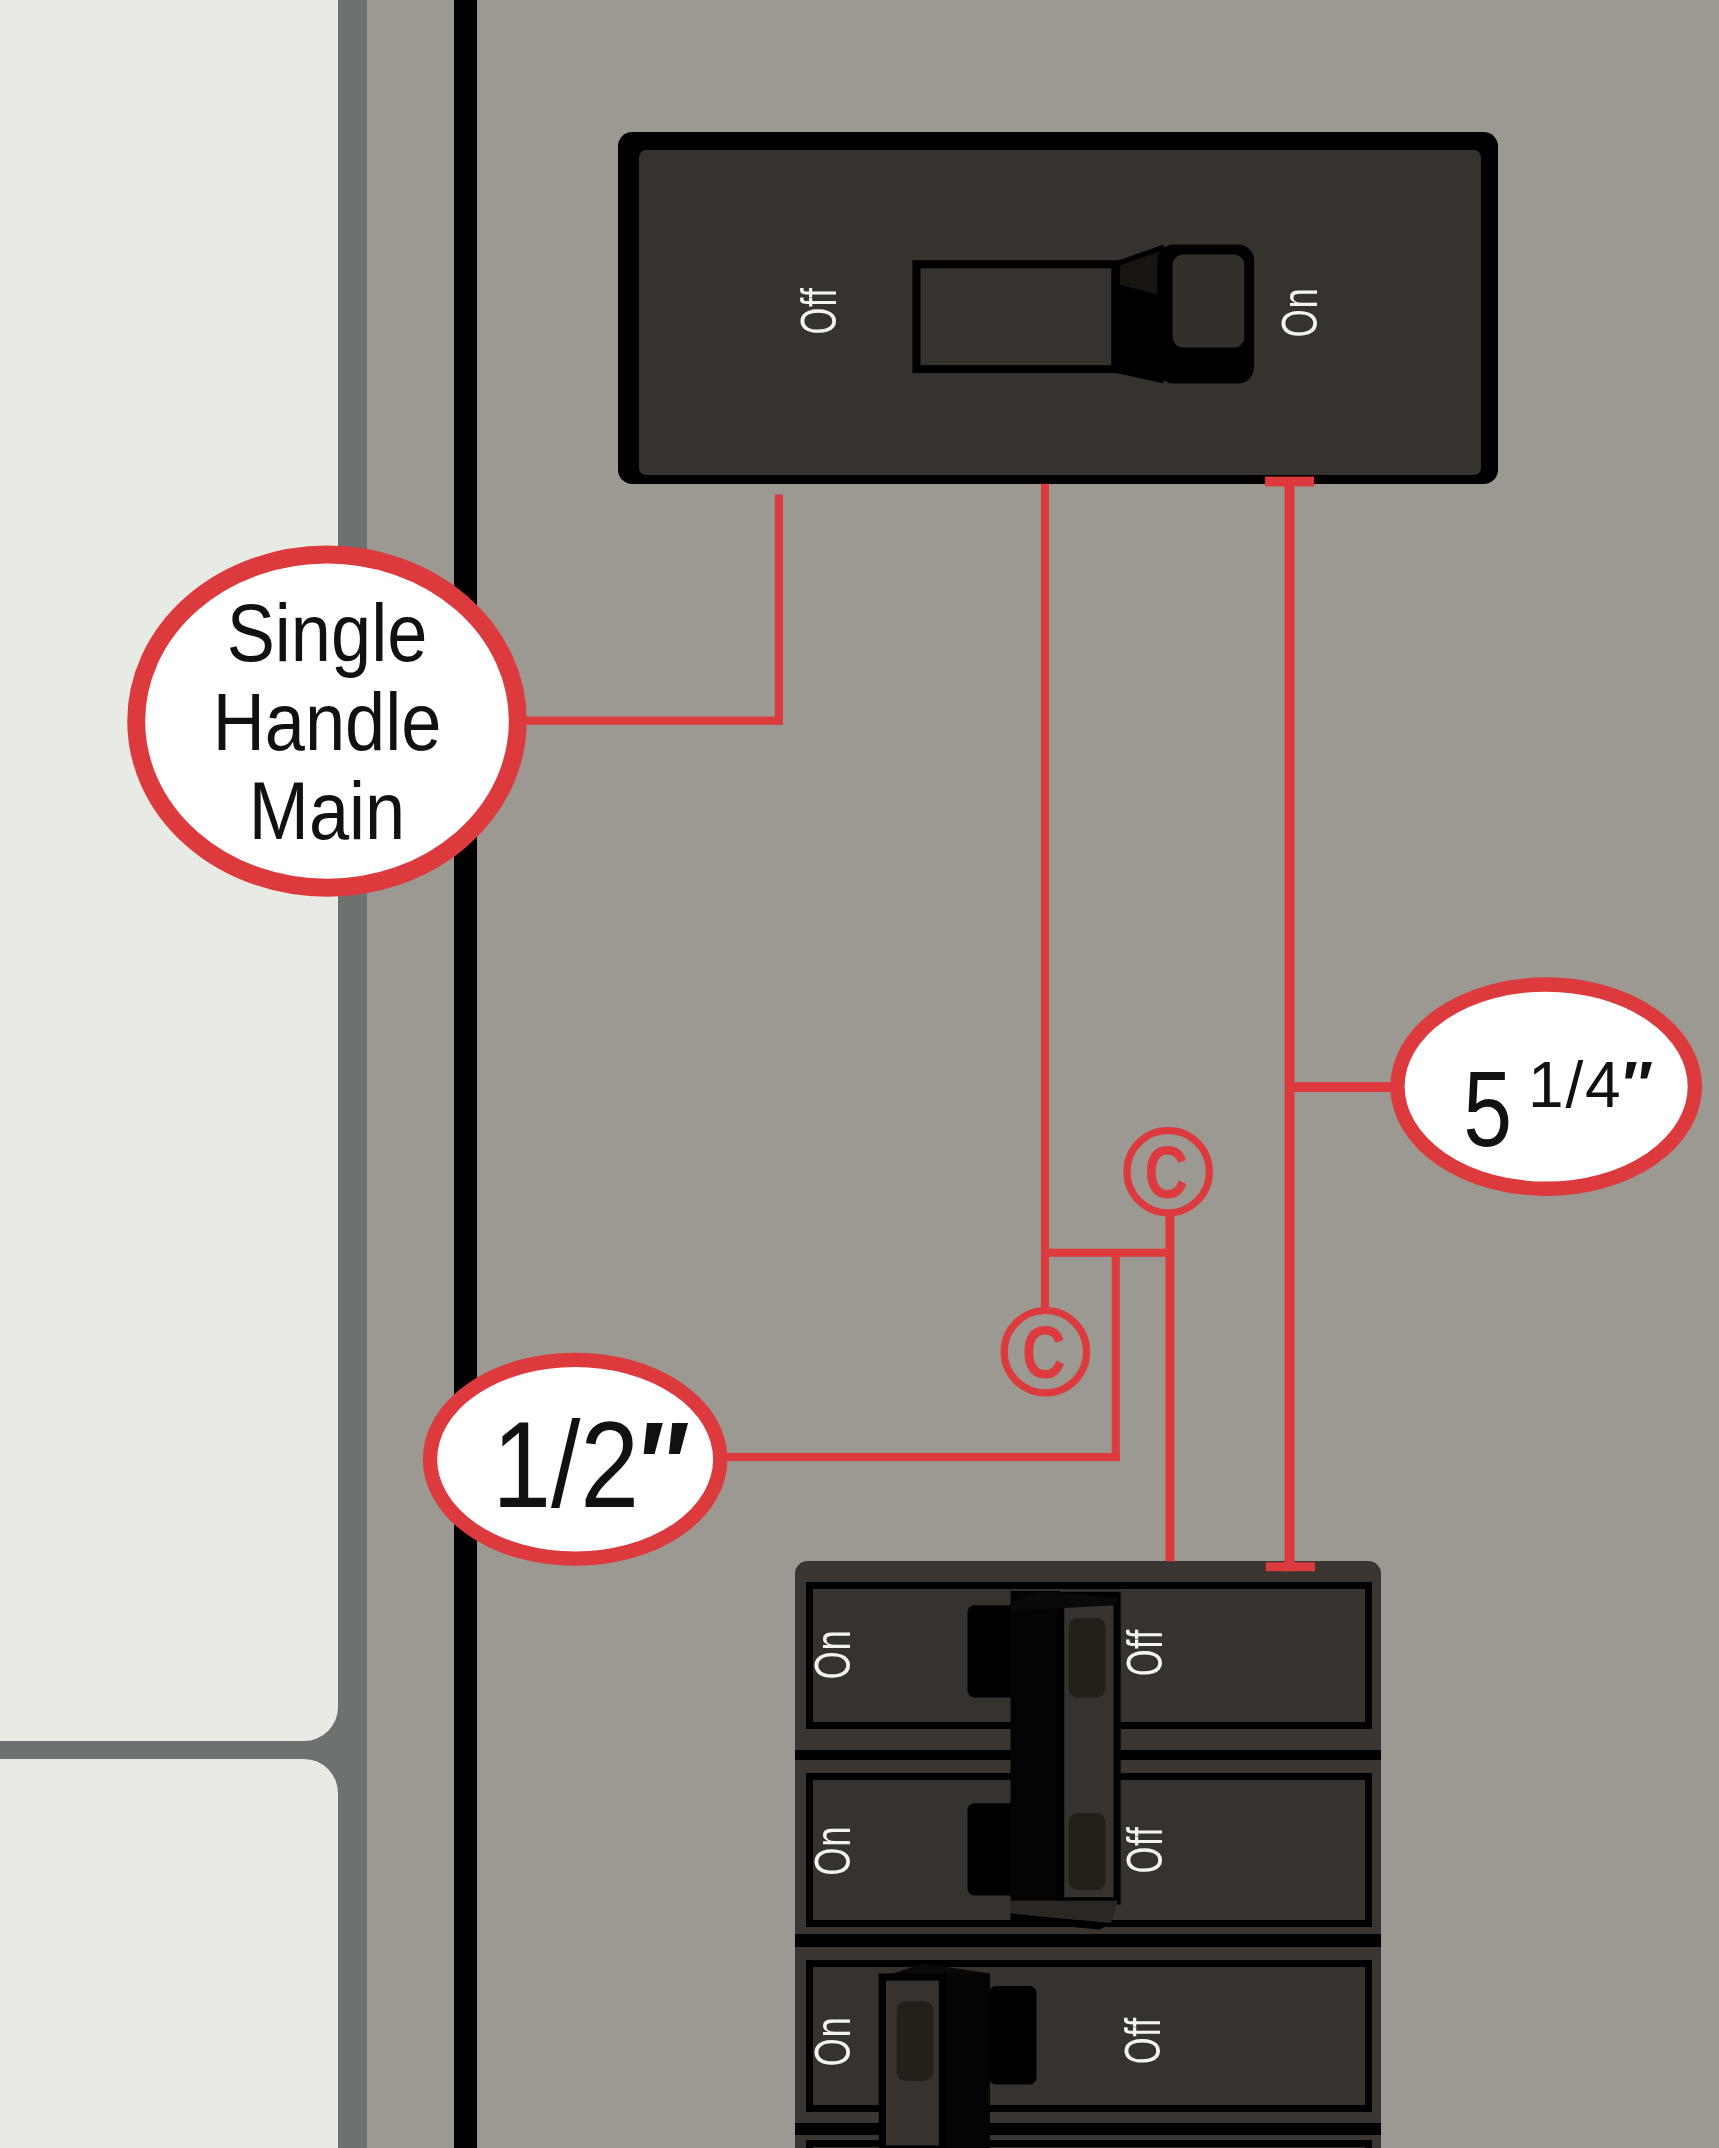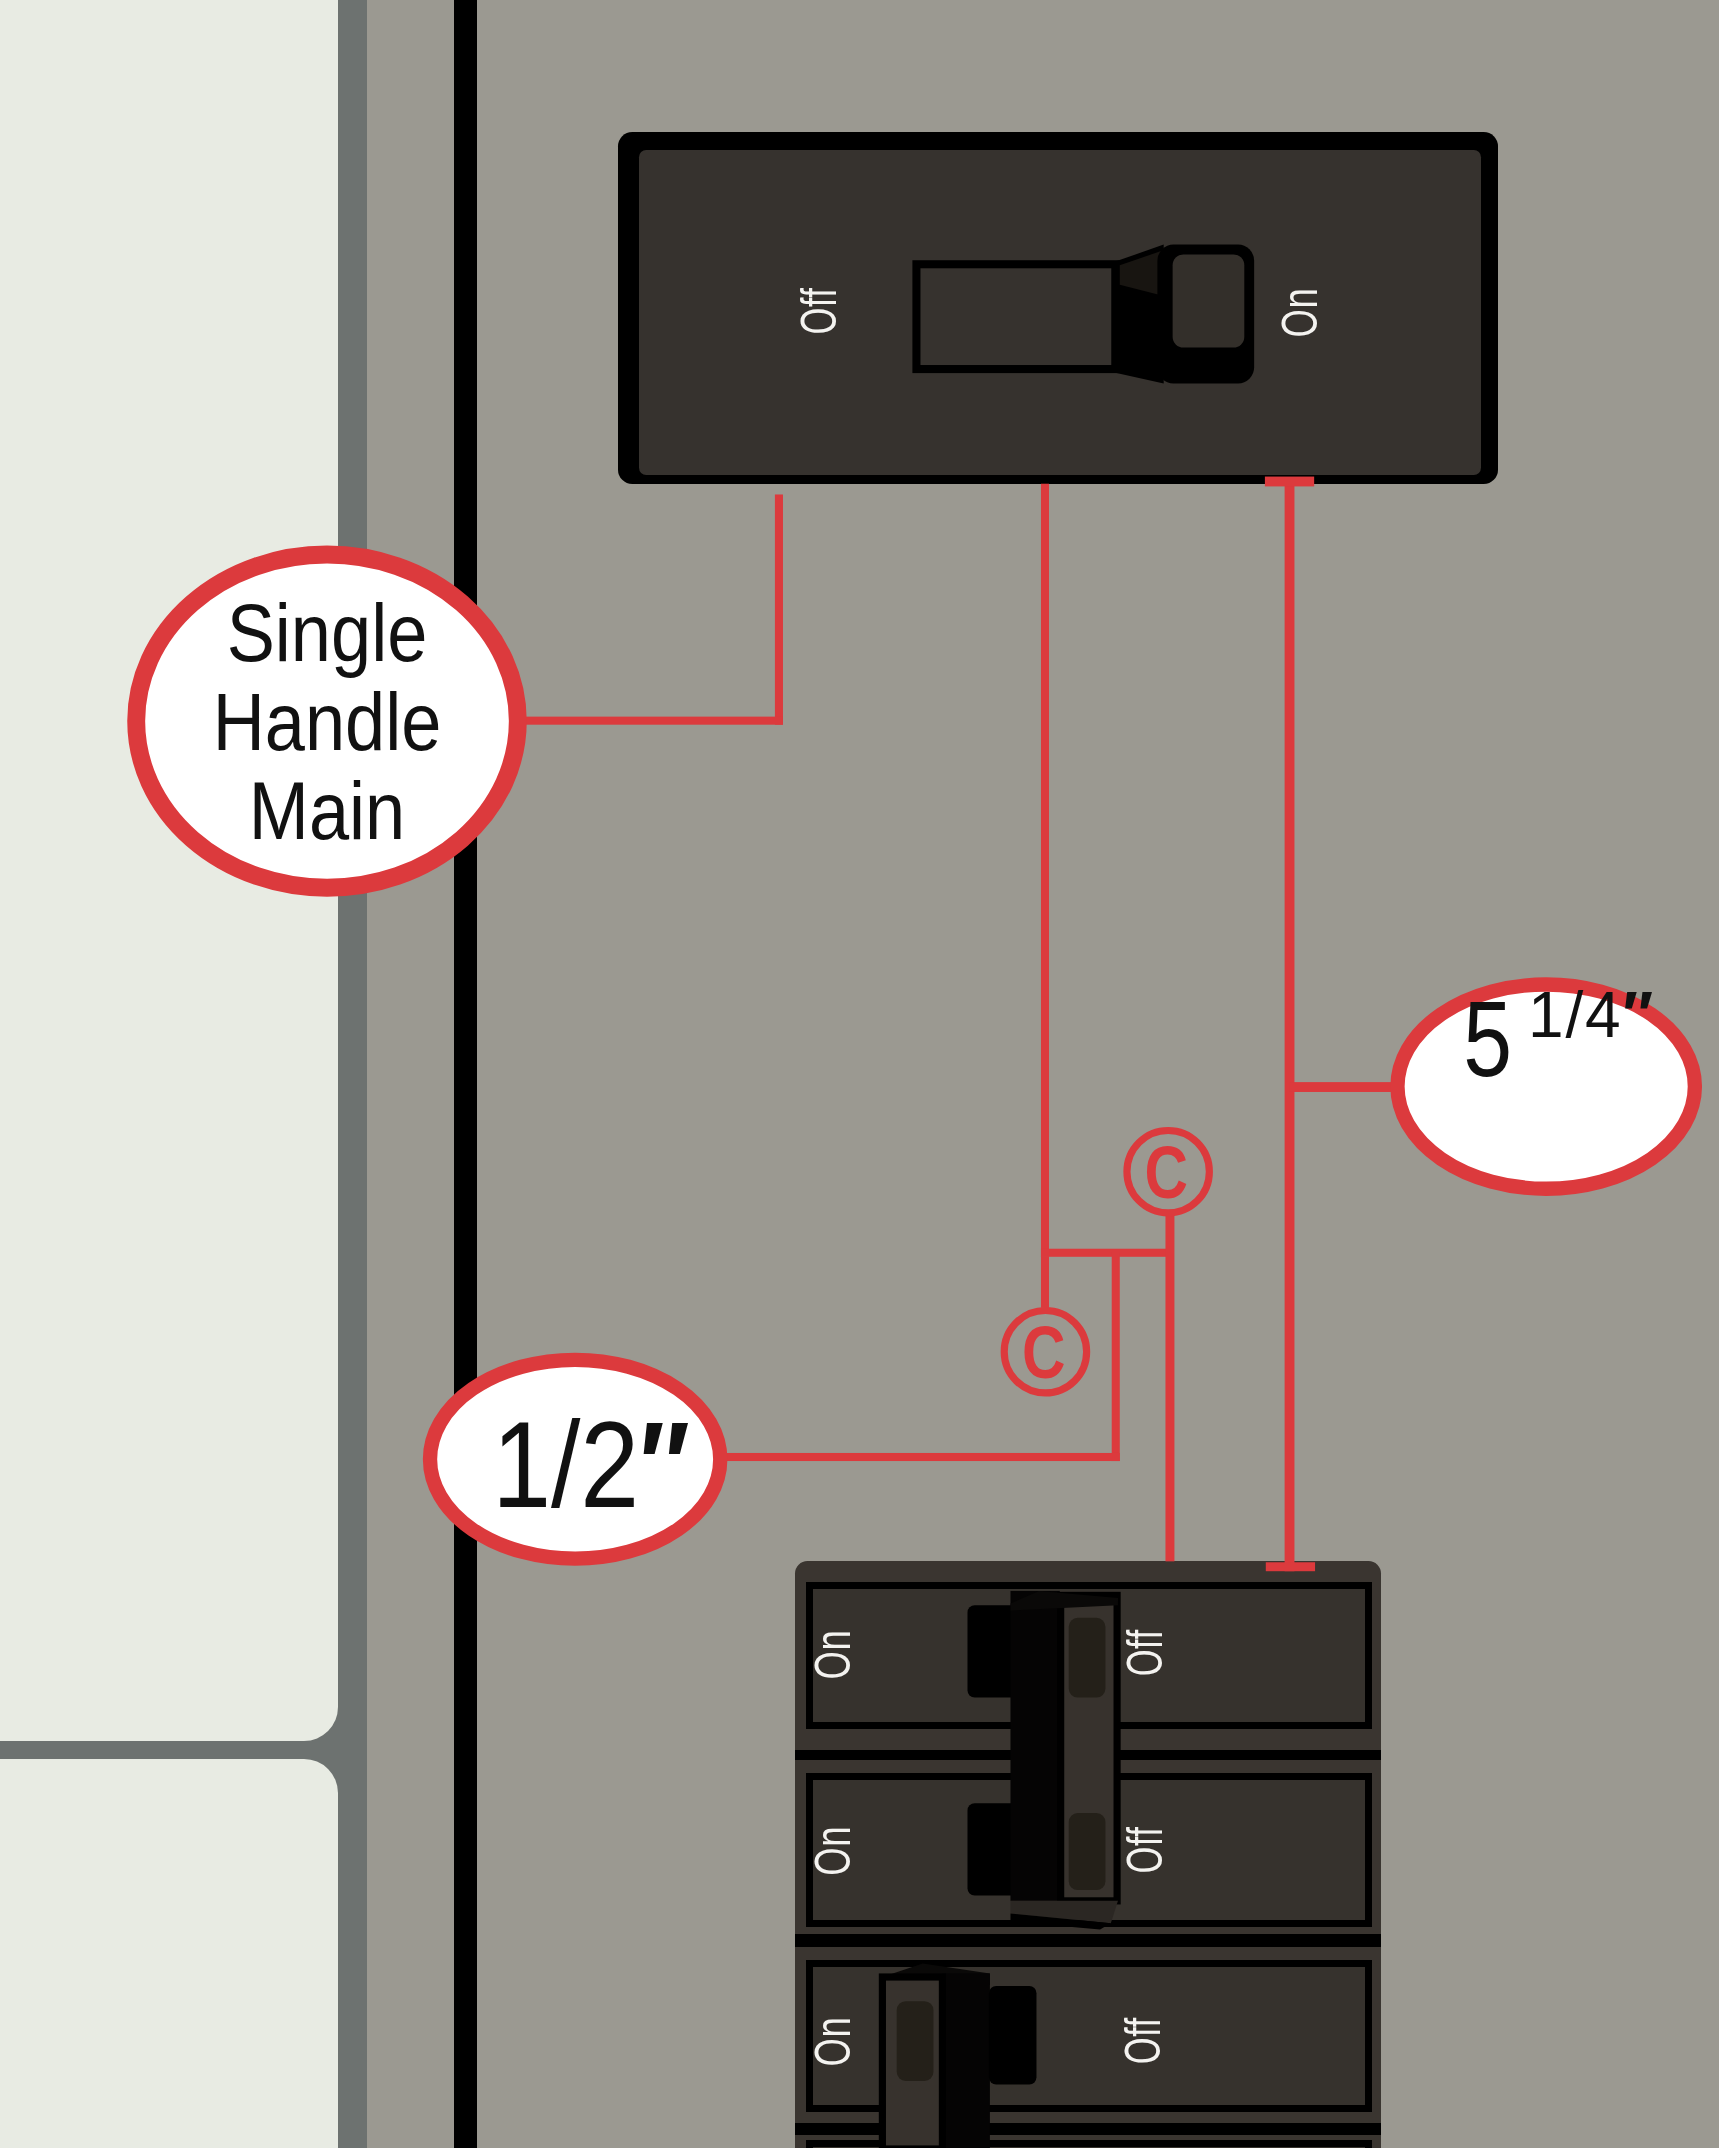--- a/index.html
+++ b/index.html
@@ -133,15 +133,15 @@
 
   <ellipse cx="642" cy="1629" rx="162" ry="111" fill="#fff" stroke="#dc3a3d" stroke-width="16"></ellipse>
 
   <ellipse cx="1726" cy="1213" rx="166" ry="114" fill="#fff" stroke="#dc3a3d" stroke-width="16"></ellipse>
 </svg>
 
 <div class="abs" style="left:327px;top:721px;transform:translate(-50%,-50%) scale(0.88,1);font-size:82px;line-height:89px;color:#111;text-align:center;white-space:nowrap;">Single<br>Handle<br>Main</div>
 
 <div class="abs" style="left:591px;top:1459px;transform:translate(-50%,-46%) scale(0.86,1);font-size:123px;color:#111;white-space:nowrap;">1/2<b>″</b></div>
 
-<div class="abs" style="left:1559px;top:1038px;transform:translate(-50%,-50%);color:#111;white-space:nowrap;line-height:1;"><span style="display:inline-block;transform:scaleX(0.82);transform-origin:0 100%;font-size:107px;">5</span><span style="font-size:64px;vertical-align:39px;margin-left:5.4px;letter-spacing:1.8px;">1/4<b>″</b></span></div>
+<div class="abs" style="left:1559px;top:1108px;transform:translate(-50%,-50%);color:#111;white-space:nowrap;line-height:1;"><span style="display:inline-block;transform:scaleX(0.82);transform-origin:0 100%;font-size:107px;">5</span><span style="font-size:64px;vertical-align:39px;margin-left:5.4px;letter-spacing:1.8px;">1/4<b>″</b></span></div>
 </div>
 
 
 </body></html>

